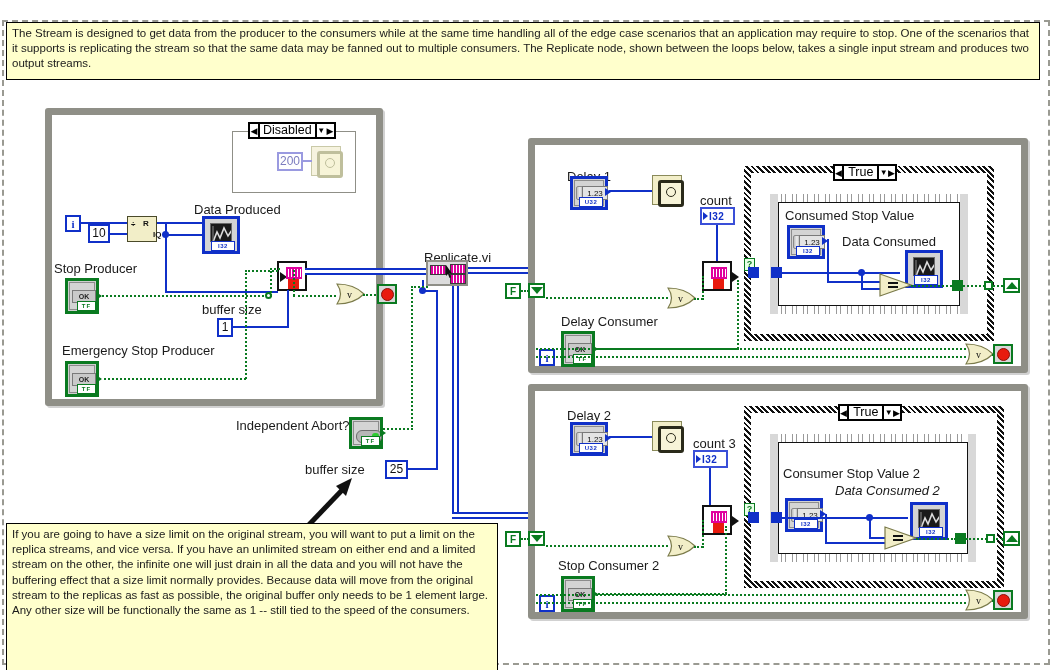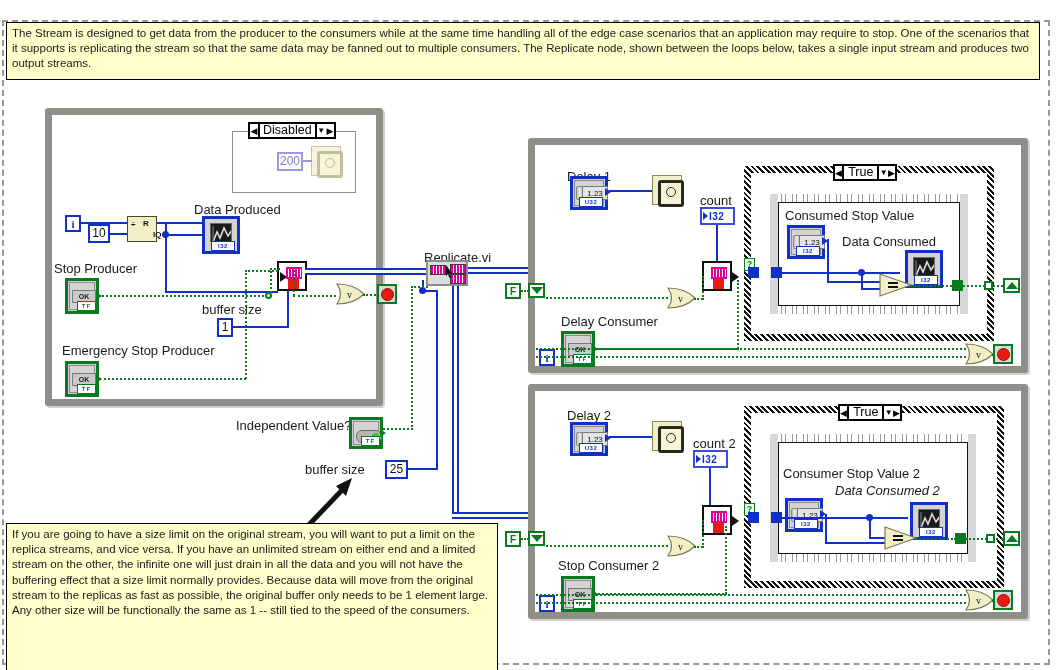--- a/index.html
+++ b/index.html
@@ -337,21 +337,21 @@
     </div>
 
     <div class="lbl" style="left:305px;top:444px;">buffer size</div>
     <div class="const" style="left:385px;top:442px;width:23px;">25</div>
     <div class="w h" style="left:408px;top:450px;width:30px;"></div>
     <div class="w v" style="left:436px;top:272px;height:180px;"></div>
     <div class="w h" style="left:423px;top:272px;width:15px;"></div>
     <div class="w v" style="left:422px;top:262px;height:12px;"></div>
     <div class="junc" style="left:419px;top:269px;"></div>
 
-    <div class="lbl" style="left:236px;top:400px;">Independent Value?</div>
+    <div class="lbl" style="left:236px;top:400px;">Independent Abort?</div>
     <div class="bool-ctrl toggle" style="left:349px;top:399px;height:32px;">
       <div class="inner"></div>
       <div class="knob"></div>
       <div class="tf">TF</div>
       <div class="arrow" style="top:9px;"></div>
     </div>
     <div class="wg h" style="left:383px;top:410px;width:30px;"></div>
     <div class="wg v" style="left:411px;top:268px;height:144px;"></div>
     <div class="wg h" style="left:411px;top:268px;width:17px;"></div>
 
@@ -499,21 +499,21 @@
       <div class="knurl"></div>
       <div class="val">1.23</div>
       <div class="type">U32</div>
       <div class="arrow"></div>
     </div>
     <div class="w h" style="left:609px;top:418px;width:44px;"></div>
     <div class="wait" style="left:652px;top:403px;">
       <div class="watch"></div>
     </div>
 
-    <div class="lbl" style="left:693px;top:418px;">count 2</div>
+    <div class="lbl" style="left:693px;top:418px;">count 3</div>
     <div class="i32term" style="left:693px;top:432px;width:35px;">
       <span class="tri"></span>
       <span>I32</span>
     </div>
     <div class="w v" style="left:709px;top:450px;height:39px;"></div>
 
     <div class="stream-node" style="left:702px;top:487px;">
       <div class="bar"></div>
       <div class="sq"></div>
       <div class="playR"></div>

